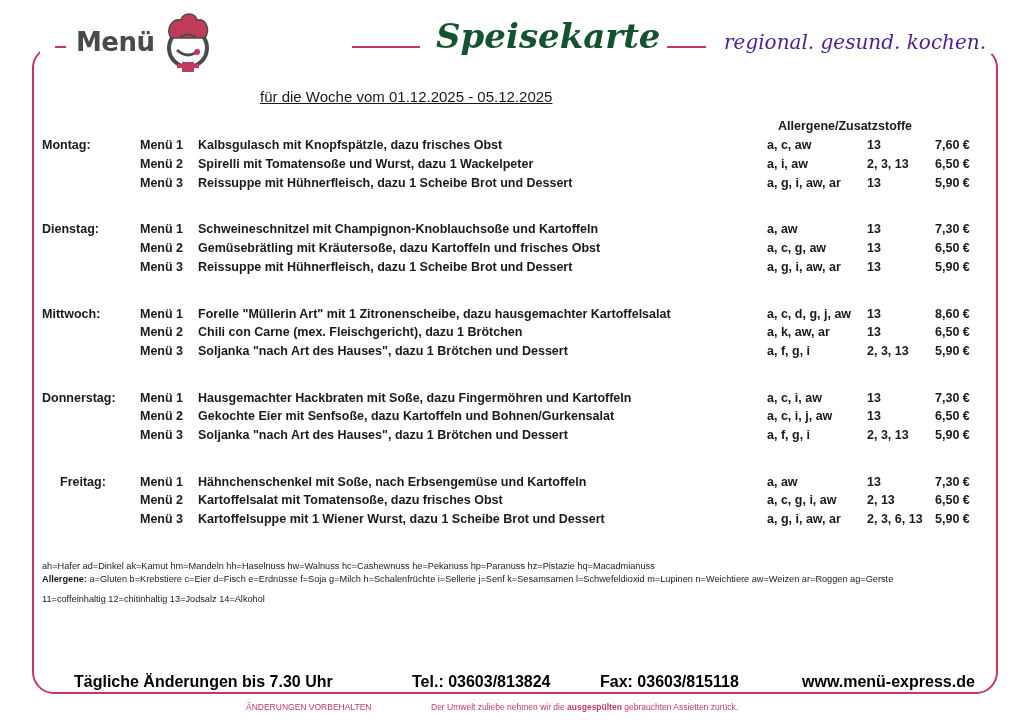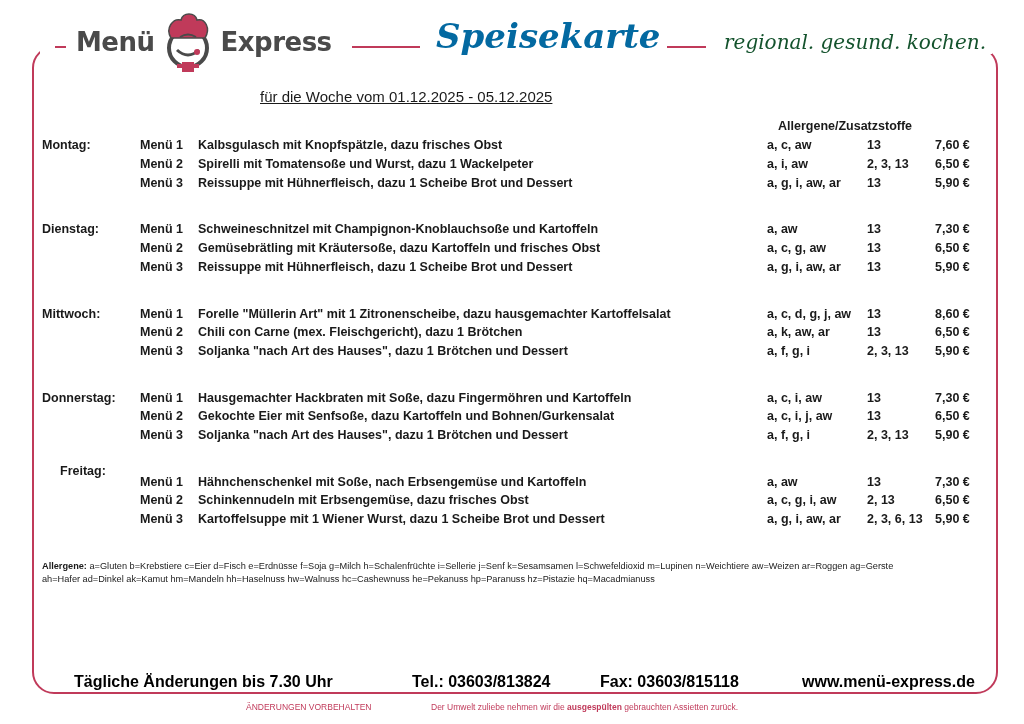--- a/index.html
+++ b/index.html
@@ -3,22 +3,22 @@
 <meta charset="utf-8">
 <style>
   html, body { margin:0; padding:0; }
   body { width:1024px; height:724px; background:#ffffff; position:relative; overflow:hidden; font-family:"Liberation Sans", sans-serif; color:#1a1a1a; }
   .frame { position:absolute; left:32px; top:46px; width:966px; height:648px; border:2px solid #c03a5a; border-radius:22px; box-sizing:border-box; }
   .header-mask { position:absolute; top:20px; height:50px; background:#fff; }
   .logo-wrap { position:absolute; left:66px; top:10px; height:64px; display:flex; align-items:center; background:#fff; padding:0 10px; }
   .logo-text { font-family:"DejaVu Sans", sans-serif; font-weight:bold; font-size:26px; color:#4a4a4a; letter-spacing:-0.5px; }
   .logo-icon { width:50px; height:64px; margin:0 8px; position:relative; }
   .hdr-line { position:absolute; top:46px; height:2px; background:#c03a5a; }
-  .title-script { position:absolute; left:430px; top:16px; font-family:"DejaVu Serif", serif; font-style:italic; font-weight:bold; font-size:34px; color:#0369a1; background:#fff; padding:0 6px; }
-  .tagline { position:absolute; left:718px; top:30px; font-family:"DejaVu Serif", serif; font-style:italic; font-size:20px; color:#14532d; background:#fff; padding:0 6px; }
+  .title-script { position:absolute; left:430px; top:16px; font-family:"DejaVu Serif", serif; font-style:italic; font-weight:bold; font-size:34px; color:#14532d; background:#fff; padding:0 6px; }
+  .tagline { position:absolute; left:718px; top:30px; font-family:"DejaVu Serif", serif; font-style:italic; font-size:20px; color:#4c1d95; background:#fff; padding:0 6px; }
   .week { position:absolute; left:260px; top:88px; font-weight:normal; font-size:15px; text-decoration:underline; }
   .col-head { position:absolute; left:778px; top:119px; font-weight:bold; font-size:12.5px; }
   .day { position:absolute; left:42px; font-weight:bold; font-size:12.5px; }
   .row { position:absolute; left:140px; height:18px; font-weight:bold; font-size:12.5px; white-space:nowrap; }
   .row span { position:absolute; top:0; }
   .m-num { left:0; }
   .m-desc { left:58px; }
   .m-all { left:627px; }
   .m-add { left:727px; }
   .m-price { left:795px; }
@@ -45,21 +45,20 @@
     <svg width="50" height="64" viewBox="0 0 50 64">
       <circle cx="25" cy="38" r="19" fill="none" stroke="#4a4a4a" stroke-width="4"></circle>
       <path d="M8 28 C2 18 10 8 18 10 C20 2 32 2 34 10 C42 8 48 18 42 28 Z" fill="#c03a5a" stroke="#4a4a4a" stroke-width="1.5"></path>
       <path d="M17 27 Q25 22 33 27" fill="none" stroke="#4a4a4a" stroke-width="2"></path>
       <path d="M14 40 Q25 50 36 40" fill="none" stroke="#4a4a4a" stroke-width="3"></path>
       <circle cx="34" cy="42" r="3" fill="#c03a5a"></circle>
       <rect x="19" y="52" width="12" height="10" fill="#c03a5a"></rect>
       <rect x="14" y="54" width="22" height="4" fill="#c03a5a"></rect>
     </svg>
   </span>
-  <span class="logo-text">Express</span>
 </div>
 
 <div class="title-script">Speisekarte</div>
 <div class="tagline">regional. gesund. kochen.</div>
 
 <div class="week">für die Woche vom 01.12.2025 - 05.12.2025</div>
 <div class="col-head">Allergene/Zusatzstoffe</div>
 
 <div id="menu-days">
 
@@ -148,49 +147,50 @@
     <span class="m-price">6,50 €</span>
   </div>
   <div class="row" style="top:428px;">
     <span class="m-num">Menü 3</span>
     <span class="m-desc">Soljanka "nach Art des Hauses", dazu 1 Brötchen und Dessert</span>
     <span class="m-all">a, f, g, i</span>
     <span class="m-add">2, 3, 13</span>
     <span class="m-price">5,90 €</span>
   </div>
 
-  <div class="day" style="top:464px;padding-left:18px;">Freitag:</div>
+  <div class="day" style="top:475px;padding-left:18px;">Freitag:</div>
   <div class="row" style="top:475px;">
     <span class="m-num">Menü 1</span>
     <span class="m-desc">Hähnchenschenkel mit Soße, nach Erbsengemüse und Kartoffeln</span>
     <span class="m-all">a, aw</span>
     <span class="m-add">13</span>
     <span class="m-price">7,30 €</span>
   </div>
   <div class="row" style="top:493px;">
     <span class="m-num">Menü 2</span>
-    <span class="m-desc">Schinkennudeln mit Erbsengemüse, dazu frisches Obst</span>
+    <span class="m-desc">Kartoffelsalat mit Tomatensoße, dazu frisches Obst</span>
     <span class="m-all">a, c, g, i, aw</span>
     <span class="m-add">2, 13</span>
     <span class="m-price">6,50 €</span>
   </div>
   <div class="row" style="top:512px;">
     <span class="m-num">Menü 3</span>
     <span class="m-desc">Kartoffelsuppe mit 1 Wiener Wurst, dazu 1 Scheibe Brot und Dessert</span>
     <span class="m-all">a, g, i, aw, ar</span>
     <span class="m-add">2, 3, 6, 13</span>
     <span class="m-price">5,90 €</span>
   </div>
 </div>
 
 <div class="legend" style="top:560px;">
+  <div>ah=Hafer ad=Dinkel ak=Kamut hm=Mandeln hh=Haselnuss hw=Walnuss hc=Cashewnuss he=Pekanuss hp=Paranuss hz=Pistazie hq=Macadmianuss</div>
   <div><b>Allergene:</b><span> a=Gluten b=Krebstiere c=Eier d=Fisch e=Erdnüsse f=Soja g=Milch h=Schalenfrüchte i=Sellerie j=Senf k=Sesamsamen l=Schwefeldioxid m=Lupinen n=Weichtiere aw=Weizen ar=Roggen ag=Gerste</span></div>
-  <div>ah=Hafer ad=Dinkel ak=Kamut hm=Mandeln hh=Haselnuss hw=Walnuss hc=Cashewnuss he=Pekanuss hp=Paranuss hz=Pistazie hq=Macadmianuss</div>
 </div>
 <div class="legend" style="top:593px;">
+  <div>11=coffeinhaltig 12=chitinhaltig 13=Jodsalz 14=Alkohol</div>
 </div>
 
 <div class="footer-main" style="left:70px;">Tägliche Änderungen bis 7.30 Uhr</div>
 <div class="footer-main" style="left:408px;">Tel.: 03603/813824</div>
 <div class="footer-main" style="left:596px;">Fax: 03603/815118</div>
 <div class="footer-main" style="left:798px;">www.menü-express.de</div>
 
 <div class="footer-sub" style="left:246px;">ÄNDERUNGEN VORBEHALTEN</div>
 <div class="footer-sub" style="left:425px;padding-left:6px;"><span>Der Umwelt zuliebe nehmen wir die </span><b>ausgespülten</b><span> gebrauchten Assietten zurück.</span></div>
 

